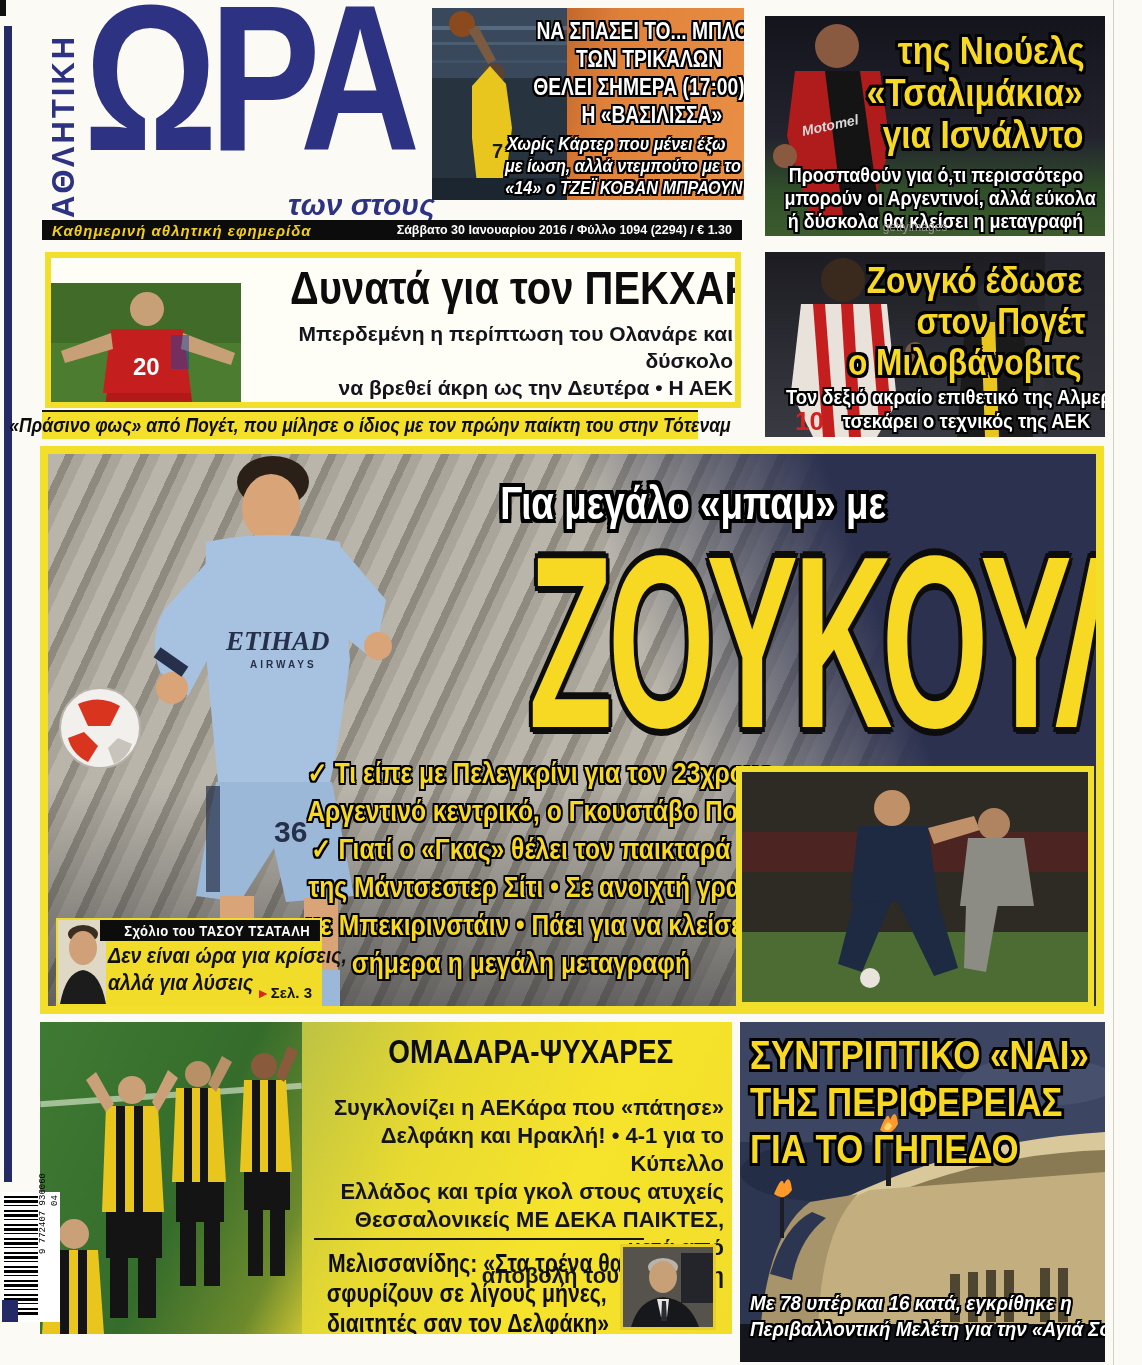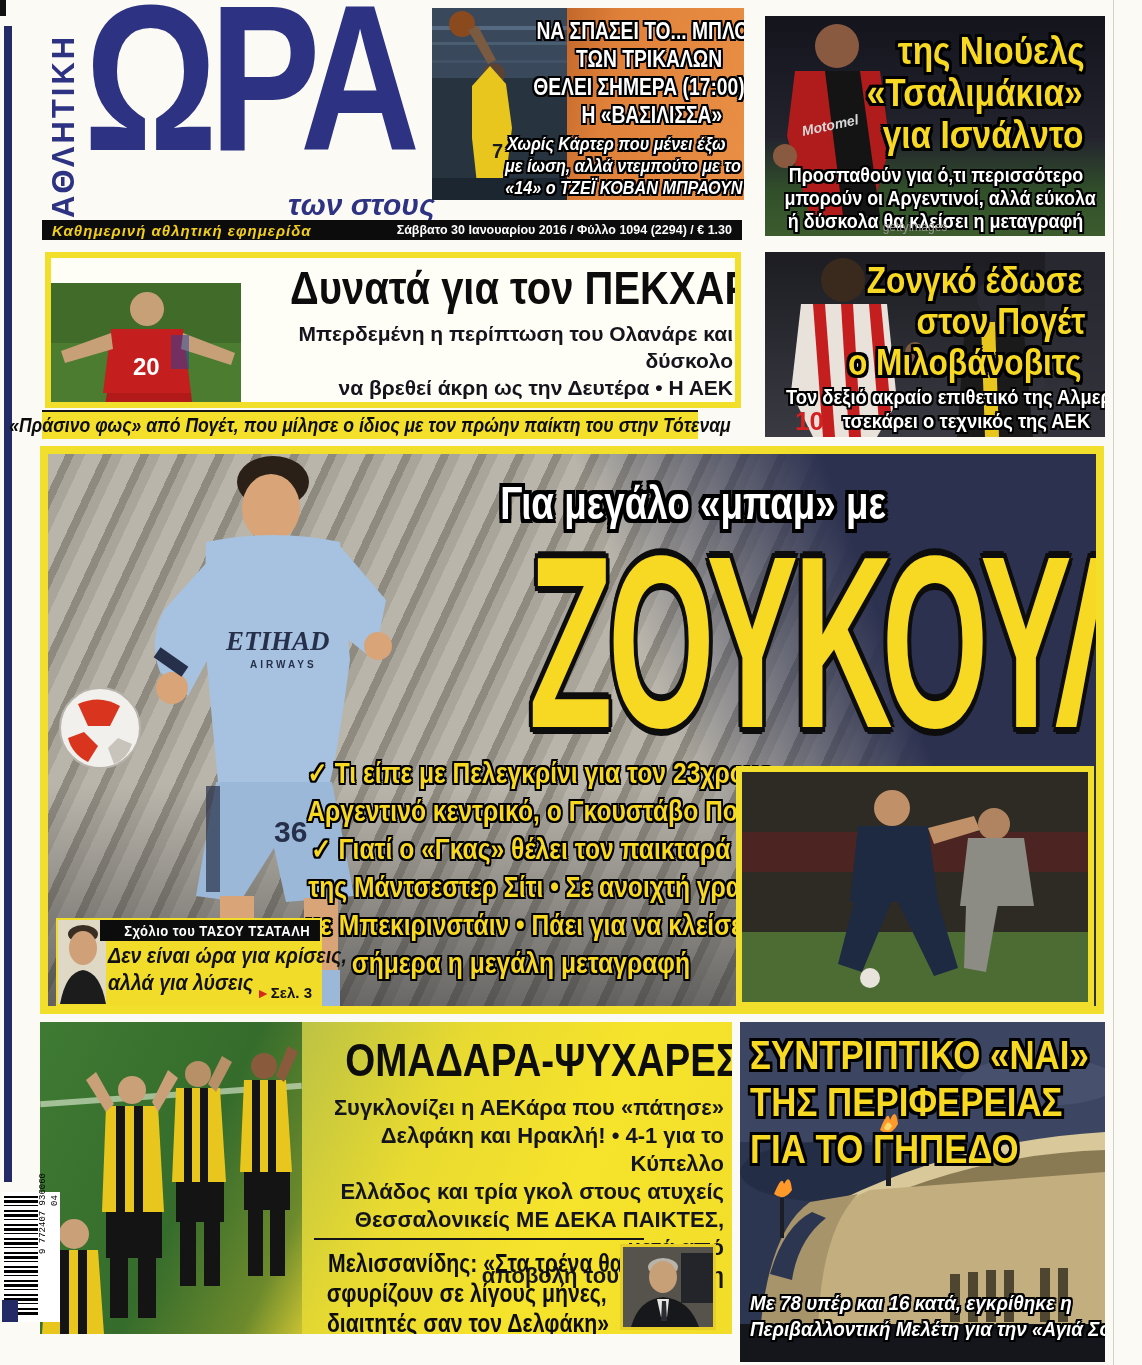--- a/index.html
+++ b/index.html
@@ -72,21 +72,21 @@
   #commentary .hdr{position:absolute;left:44px;top:2px;right:2px;height:21px;background:#0c0c0c;color:#fff;font-size:14.5px;display:flex;align-items:center;justify-content:center;letter-spacing:.5px;padding-left:15px;}
   #commentary .body{position:absolute;left:52px;top:24px;right:4px;color:#111;font-size:23px;line-height:27px;font-style:italic;}
   #commentary .pref{position:absolute;right:10px;bottom:6px;color:#111;font-size:15px;}
   #commentary .pref .arrow{color:#d42b1e;}
   #commentary-photo{position:absolute;left:2px;top:2px;width:48px;height:84px;}
   
   #aek-photo{left:40px;top:1022px;width:262px;height:312px;overflow:hidden;
     background:linear-gradient(115deg,#3f7a33 0%,#356c2c 55%,#6d8a2c 85%,#c8c232 100%);}
   #omadara-box{left:302px;top:1022px;width:430px;height:312px;overflow:hidden;
     background:linear-gradient(115deg,#bcc244 0%,#e8da30 30%,#f6e32b 60%,#f2de2a 100%);}
-  #omadara-head{position:absolute;left:0;top:10px;width:430px;text-align:center;color:#0d0d0d;font-size:47px;}
+  #omadara-head{position:absolute;left:14px;top:10px;width:430px;text-align:center;color:#0d0d0d;font-size:34px;}
   #omadara-sub{position:absolute;left:10px;top:72px;width:412px;text-align:right;color:#14141c;font-size:22px;line-height:28px;}
   #omadara-divider{position:absolute;left:12px;top:216px;width:330px;height:2px;background:#151515;}
   #omadara-quote{position:absolute;left:0px;top:226px;width:316px;text-align:center;color:#0d0d0d;font-size:25px;line-height:30px;}
   #melis-photo{position:absolute;left:318px;top:222px;width:96px;height:86px;border:3px solid #e8cf28;box-sizing:border-box;}
   #stadium-box{left:740px;top:1022px;width:365px;height:340px;overflow:hidden;background:#10141e;}
   #stadium-head{position:absolute;left:10px;top:10px;color:#f7d822;font-size:41px;line-height:47px;}
   #stadium-sub{position:absolute;left:10px;top:268px;width:340px;text-align:left;color:#fff;font-size:20.5px;line-height:26px;font-style:italic;}
   .margin-line{left:1113px;top:0;width:1px;height:1365px;background:#d4d2c6;}
   svg{display:block;}
 </style>

